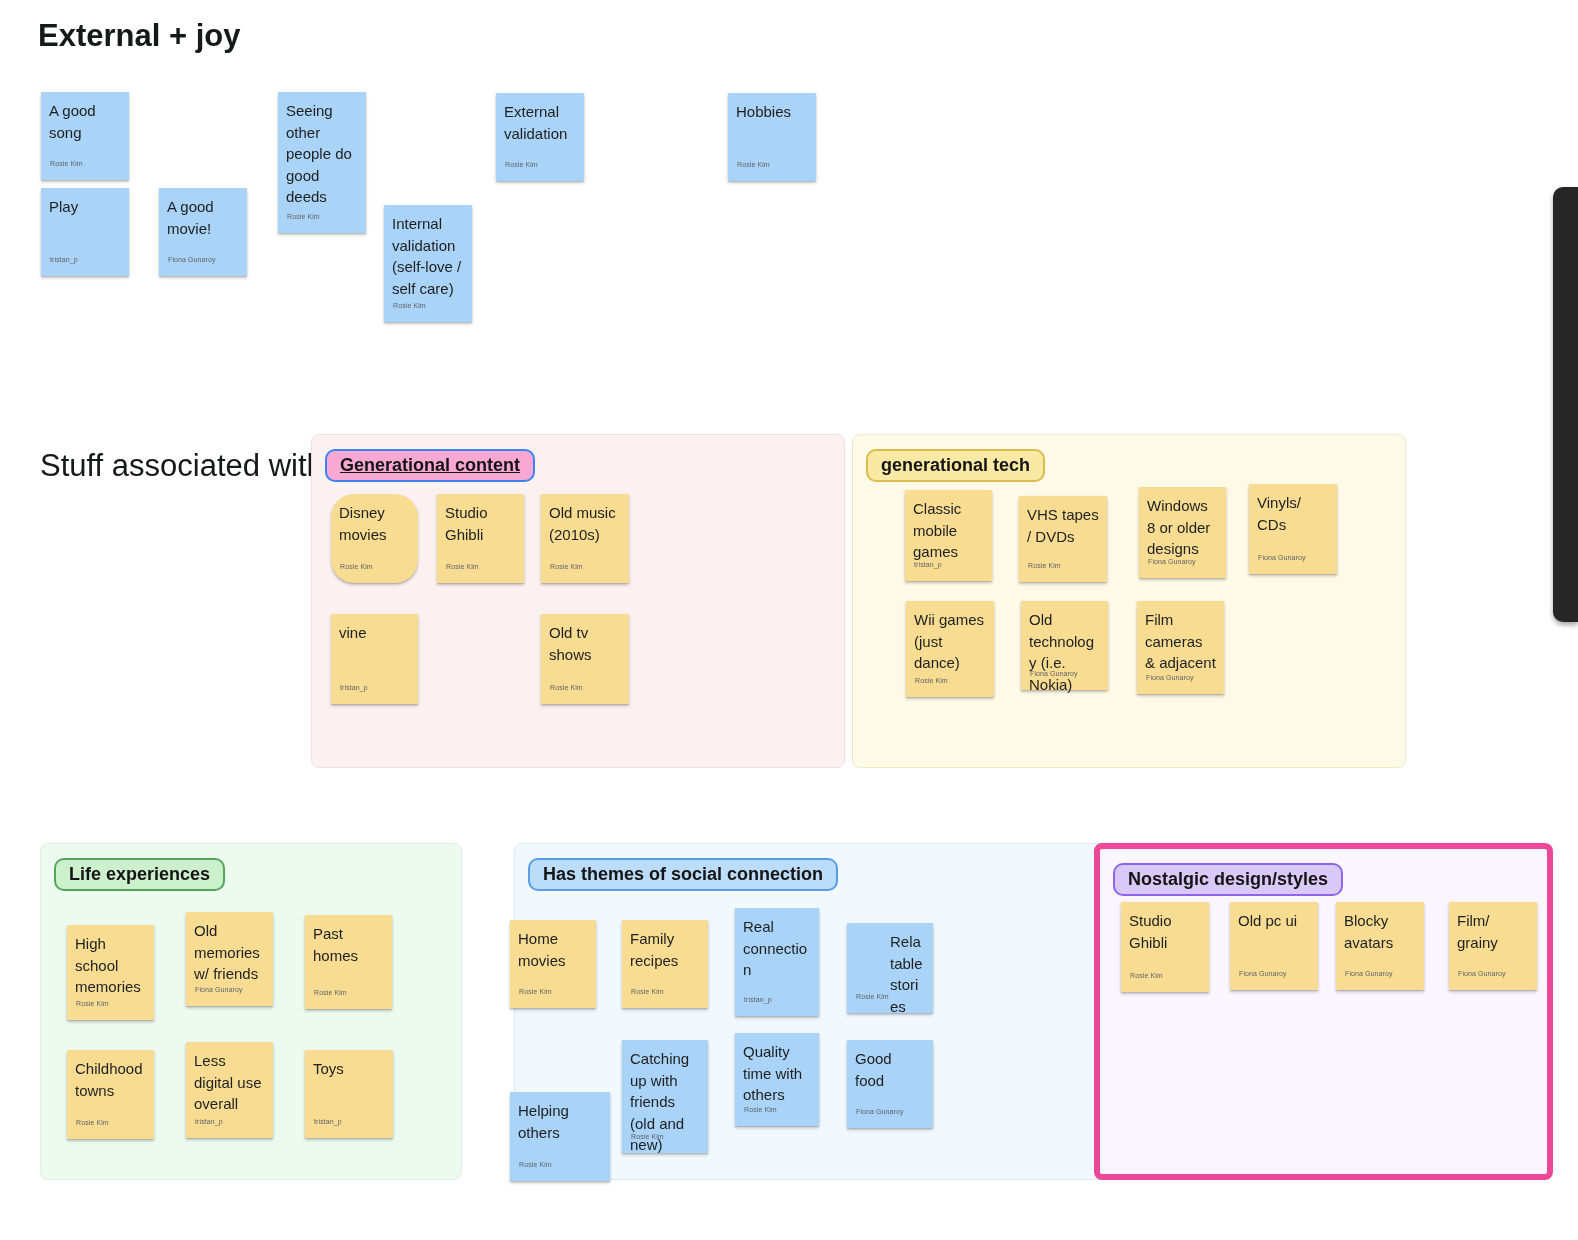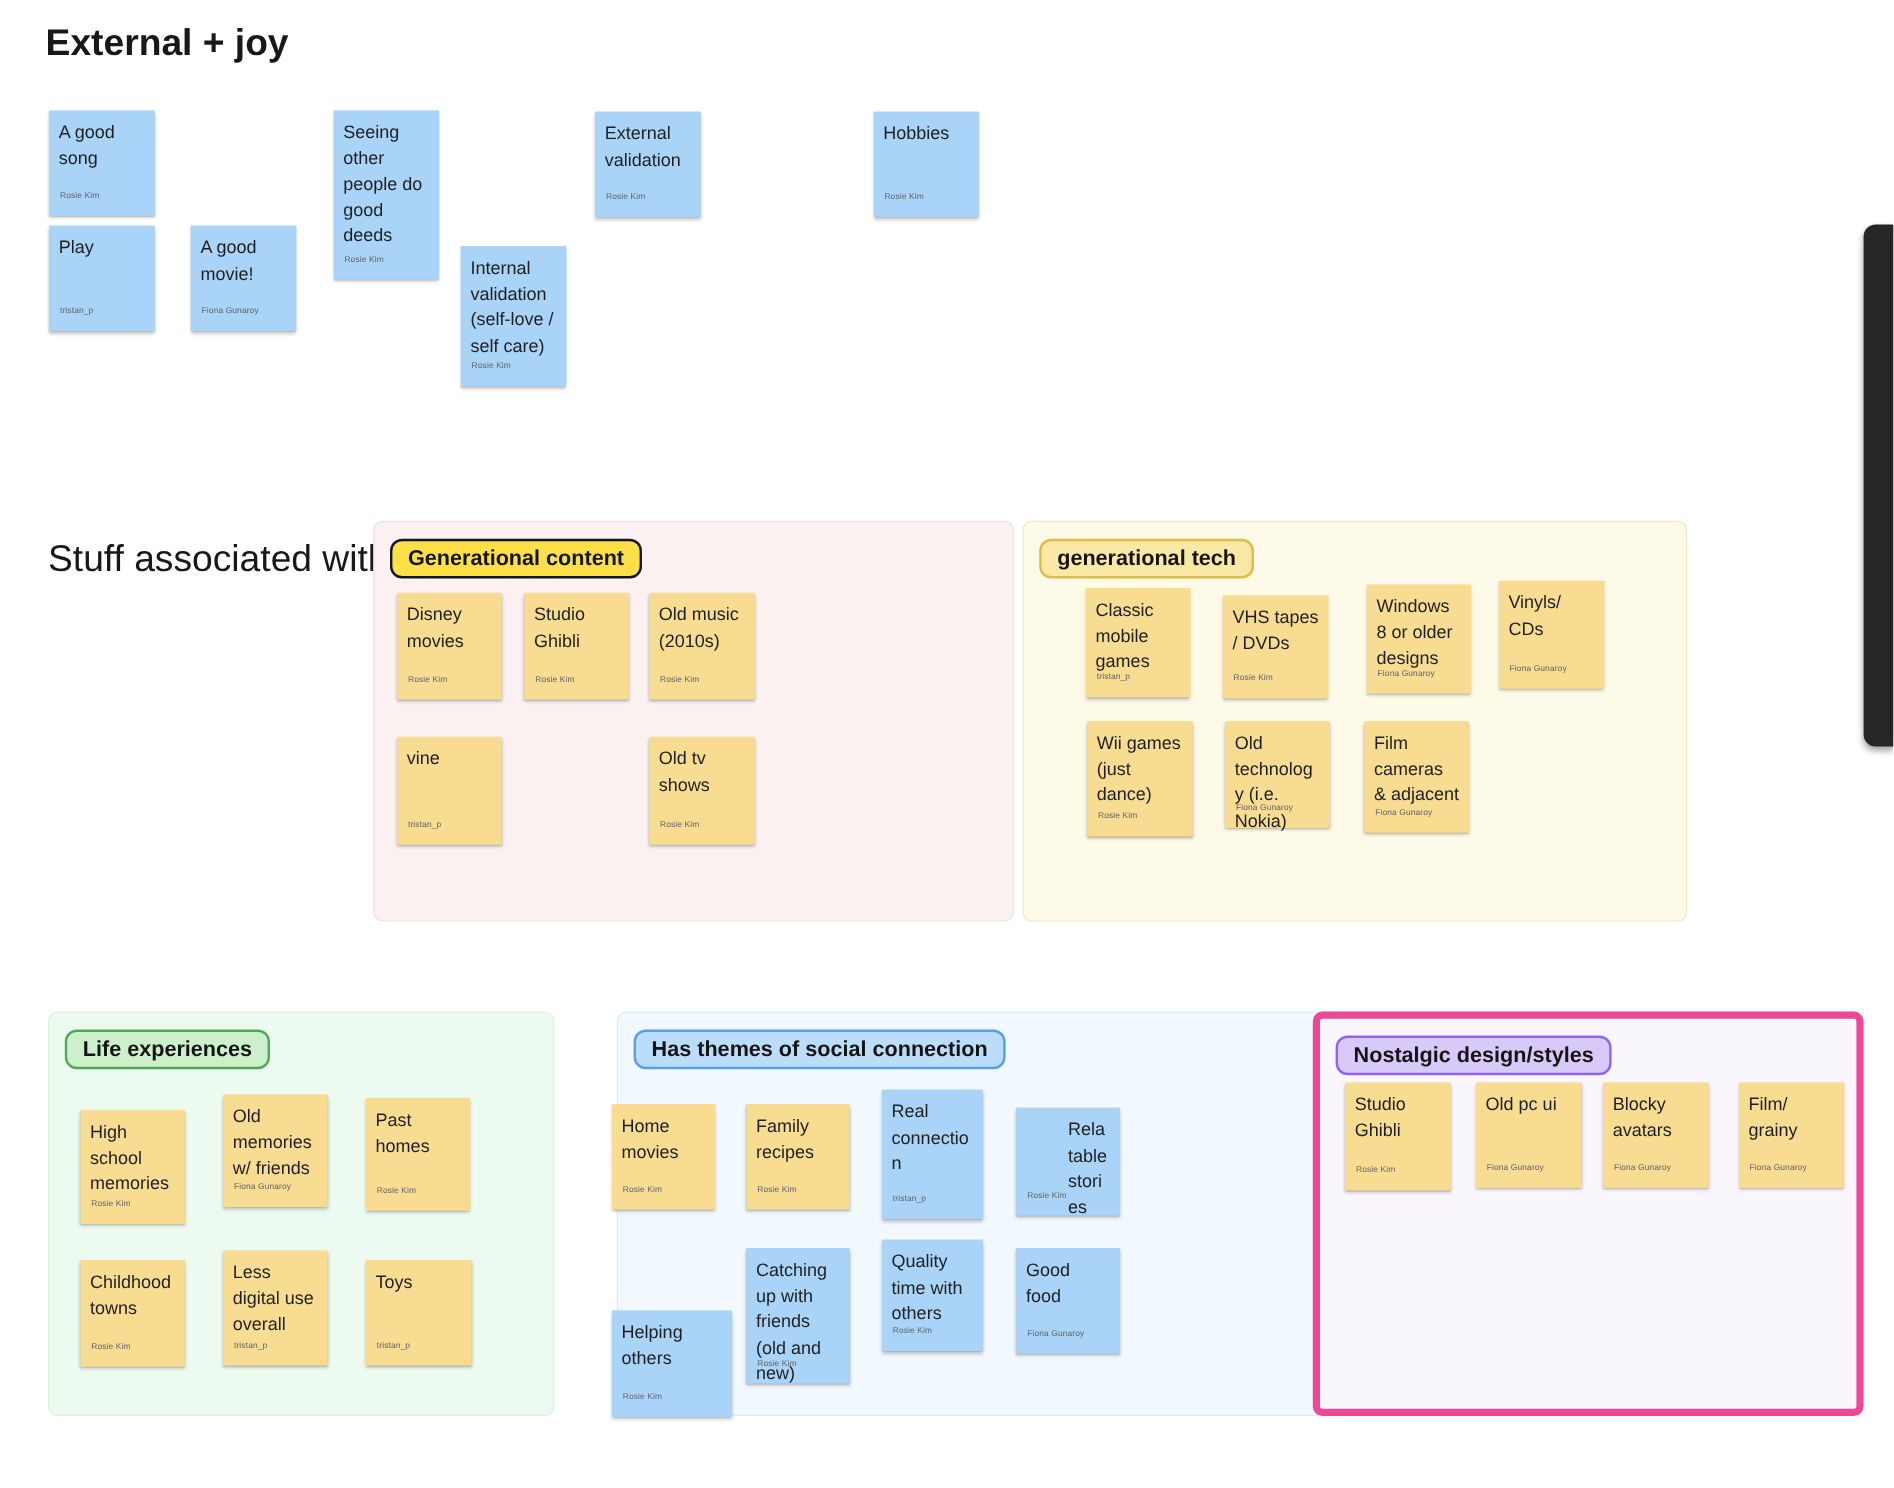--- a/index.html
+++ b/index.html
@@ -11,21 +11,21 @@
 
   .section { position:absolute; border-radius:8px; }
   .section.red    { background:#FCF1F1; border:1px solid #F1DFDE; }
   .section.yellow { background:#FDFAE7; border:1px solid #EFE9C8; }
   .section.green  { background:#EDFAEF; border:1px solid #DBF0DD; }
   .section.blue   { background:#F1F8FE; border:1px solid #DBEAF8; }
   .section.purple { background:#FAF6FE; border:6px solid #ec4899; }
 
   .pill { position:absolute; left:13px; top:14px; border-radius:10px; padding:4px 13px;
           font-size:18px; font-weight:700; color:#141414; white-space:nowrap; }
-  .pill.red    { background:#fde047; border:2px solid #0f172a; }
+  .pill.red    { background:#f9a8d4; border:2px solid #3b82f6;text-decoration:underline; }
   .pill.yellow { background:#F9E9A4; border:2px solid #DCBC4C; }
   .pill.green  { background:#CCF0CC; border:2px solid #54A759; }
   .pill.blue   { background:#BBDDFA; border:2px solid #579EE6; }
   .pill.purple { background:#D9C9F8; border:2px solid #8F64EC; }
 
   .note { position:absolute; padding:8px; font-size:15px; font-weight:500; line-height:21.5px;
           color:#1e1f21; overflow-wrap:break-word; word-break:break-word;
           box-shadow:0 2px 3px rgba(0,0,0,0.22), 0 1px 1px rgba(0,0,0,0.10); }
   .note.blue   { background:#A9D3F7; }
   .note.yellow { background:#F7DC92; }
@@ -86,21 +86,21 @@
   </div>
 
   <div class="section blue" style="left:478px; top:843px; width:600px; height:337px;margin-left:36px;">
     <div class="pill blue">Has themes of social connection</div>
   </div>
 
   <div class="section purple" style="left:1094px; top:843px; width:459px; height:337px;">
     <div class="pill purple">Nostalgic design/styles</div>
   </div>
 
-  <div class="note yellow" style="left:331px; top:494px; width:87px; height:89px;">
+  <div class="note yellow" style="left:331px; top:494px; width:87px; height:89px;border-radius:23px;">
     <div>Disney movies</div>
     <div class="author">Rosie Kim</div>
   </div>
   <div class="note yellow" style="left:437px; top:494px; width:87px; height:89px;">
     <div>Studio Ghibli</div>
     <div class="author">Rosie Kim</div>
   </div>
   <div class="note yellow" style="left:541px; top:494px; width:88px; height:89px;">
     <div>Old music (2010s)</div>
     <div class="author">Rosie Kim</div>

